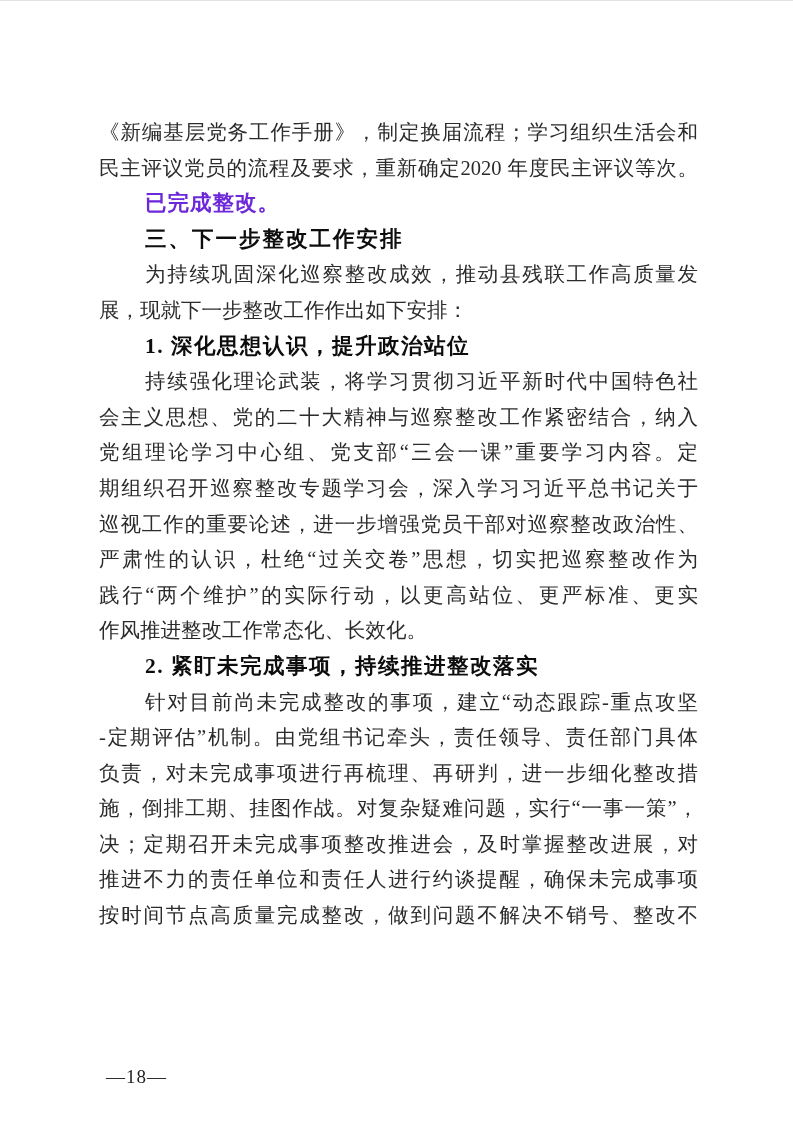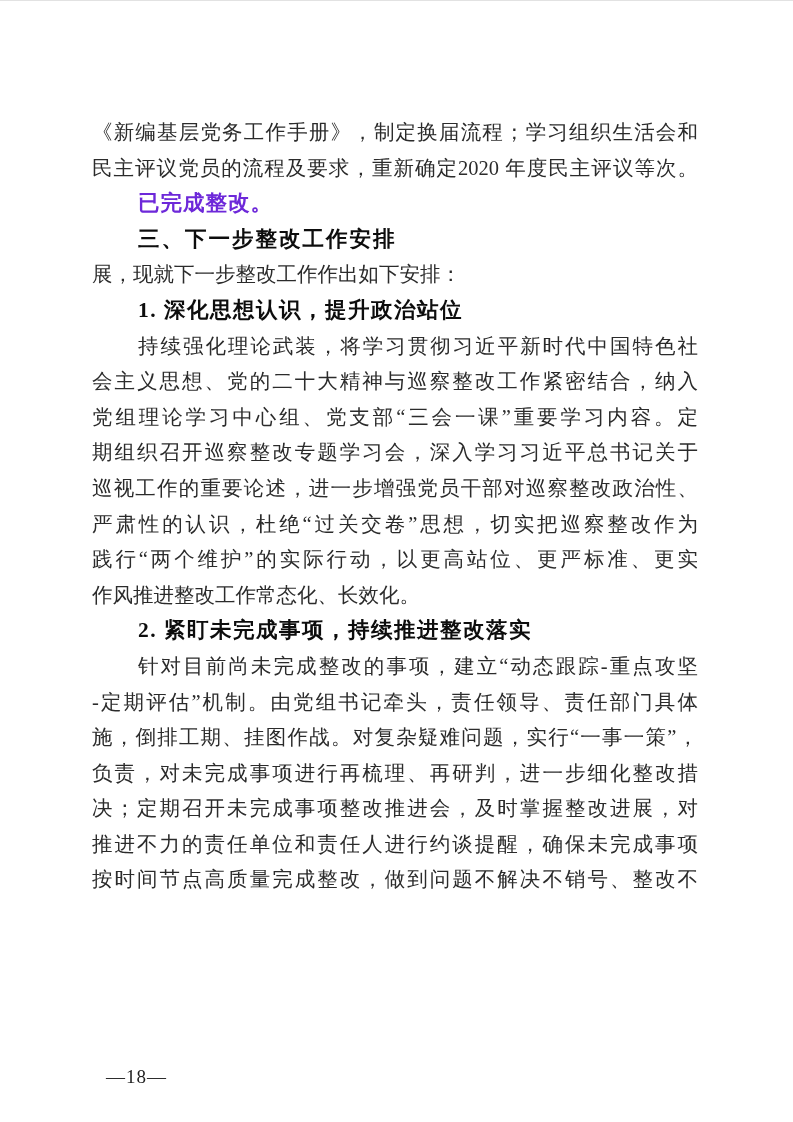--- a/index.html
+++ b/index.html
@@ -21,20 +21,21 @@
     position: absolute;
     left: 92px;
     top: 114px;
     width: 606px;
   }
   .line {
     height: 35.6px;
     line-height: 35.6px;
     font-size: 20.5px;
     overflow: visible;
+    margin-left: 7px;
   }
   .line.fill {
     text-align: justify;
     text-align-last: justify;
   }
   .line.nofill {
     text-align: left;
     text-align-last: left;
   }
   .line.indent {
@@ -78,35 +79,36 @@
 </style>
 </head>
 <body>
 
 <div class="doc-page">
   <main class="doc-body" id="doc-body">
       <div class="line body fill">《新编基层党务工作手册》，制定换届流程；学习组织生活会和</div>
       <div class="line body fill">民主评议党员的流程及要求，重新确定2020 年度民主评议等次。</div>
       <div class="line bold-body indent nofill">已完成整改。</div>
       <div class="line heading-hei indent nofill">三、下一步整改工作安排</div>
+      <div class="line body indent fill">为持续巩固深化巡察整改成效，推动县残联工作高质量发</div>
       <div class="line body nofill">展，现就下一步整改工作作出如下安排：</div>
       <div class="line heading-kai indent nofill">1. 深化思想认识，提升政治站位</div>
       <div class="line body indent fill">持续强化理论武装，将学习贯彻习近平新时代中国特色社</div>
       <div class="line body fill">会主义思想、党的二十大精神与巡察整改工作紧密结合，纳入</div>
       <div class="line body fill">党组理论学习中心组、党支部“三会一课”重要学习内容。定</div>
       <div class="line body fill">期组织召开巡察整改专题学习会，深入学习习近平总书记关于</div>
       <div class="line body fill">巡视工作的重要论述，进一步增强党员干部对巡察整改政治性、</div>
       <div class="line body fill">严肃性的认识，杜绝“过关交卷”思想，切实把巡察整改作为</div>
       <div class="line body fill">践行“两个维护”的实际行动，以更高站位、更严标准、更实</div>
       <div class="line body nofill">作风推进整改工作常态化、长效化。</div>
       <div class="line heading-kai indent nofill">2. 紧盯未完成事项，持续推进整改落实</div>
       <div class="line body indent fill">针对目前尚未完成整改的事项，建立“动态跟踪-重点攻坚</div>
       <div class="line body fill">-定期评估”机制。由党组书记牵头，责任领导、责任部门具体</div>
+      <div class="line body fill">负责，对未完成事项进行再梳理、再研判，进一步细化整改措</div>
       <div class="line body fill">施，倒排工期、挂图作战。对复杂疑难问题，实行“一事一策”，</div>
-      <div class="line body fill">负责，对未完成事项进行再梳理、再研判，进一步细化整改措</div>
       <div class="line body fill">决；定期召开未完成事项整改推进会，及时掌握整改进展，对</div>
       <div class="line body fill">推进不力的责任单位和责任人进行约谈提醒，确保未完成事项</div>
       <div class="line body fill">按时间节点高质量完成整改，做到问题不解决不销号、整改不</div>
     </main>
   <footer class="page-footer">
     <span>—18—</span>
   </footer>
 </div>
 
 </body></html>

